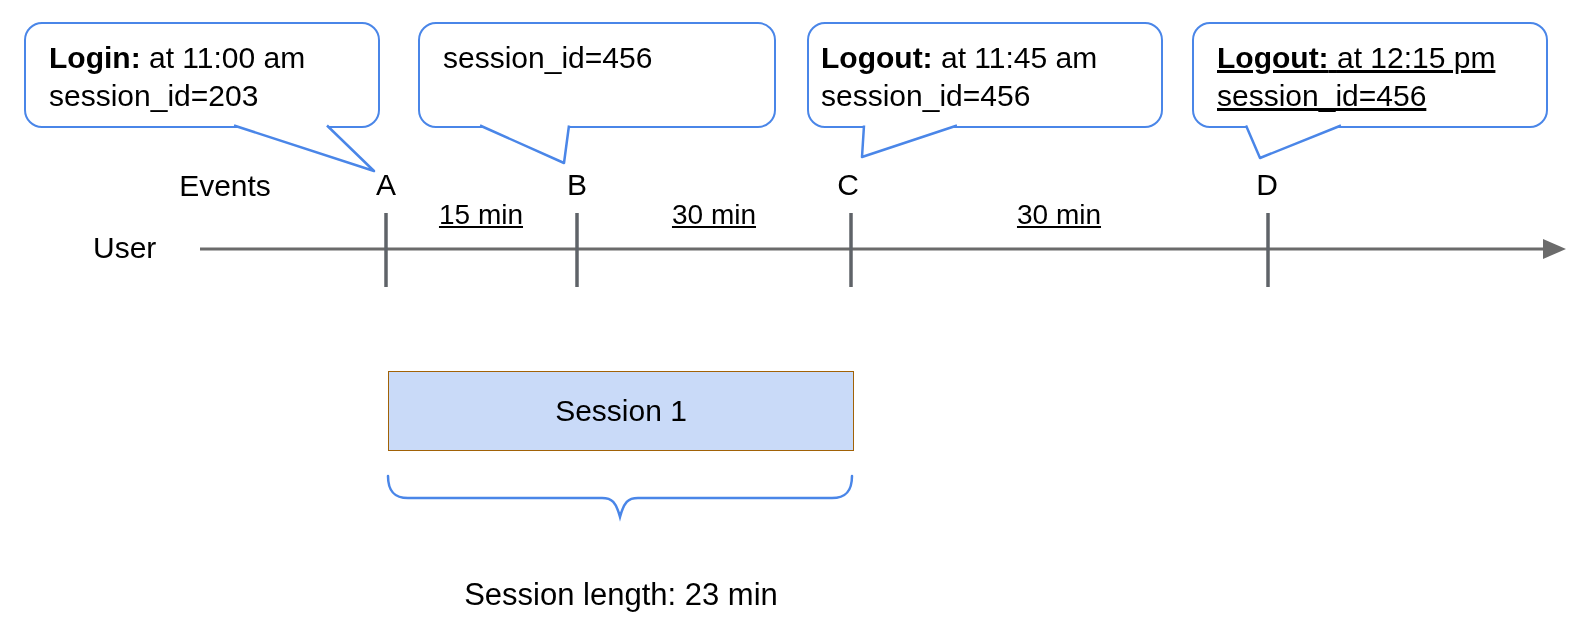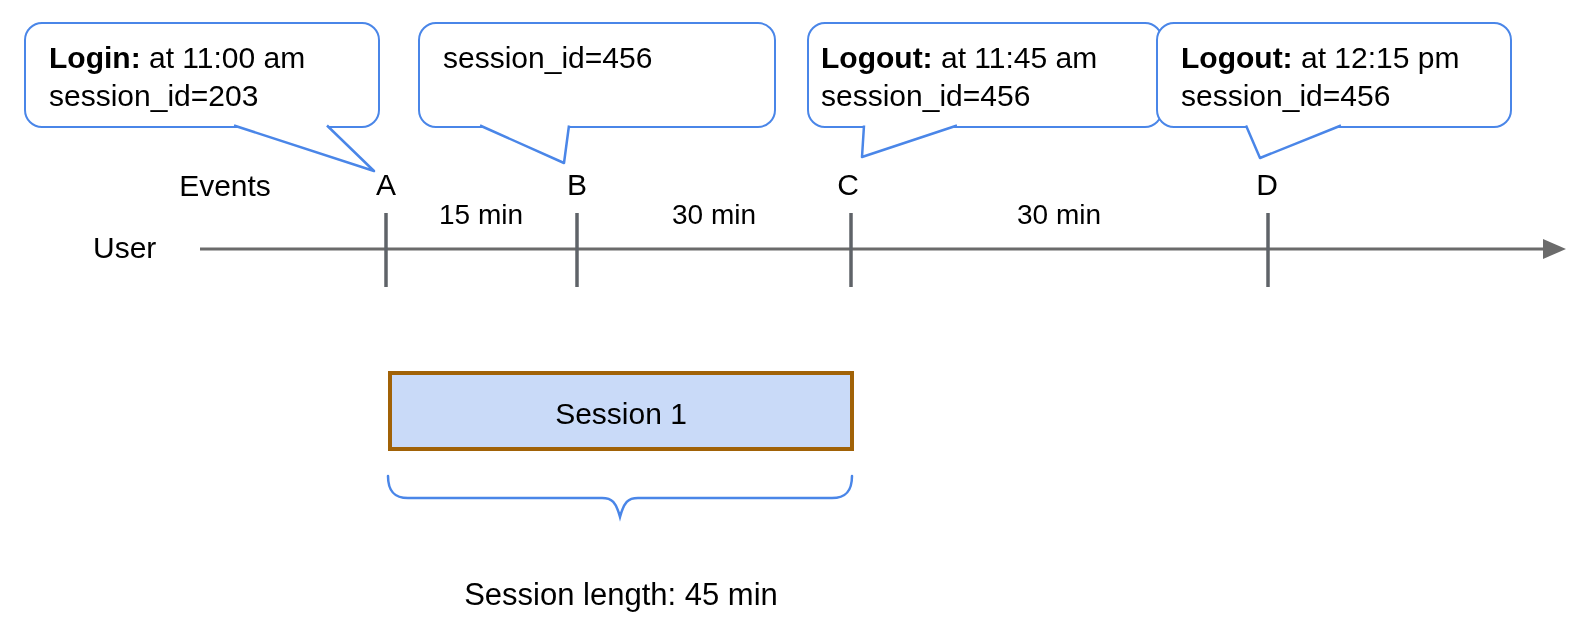--- a/index.html
+++ b/index.html
@@ -23,51 +23,51 @@
     background: #ffffff;
     padding: 15px 8px 0 23px;
     font-size: 30px;
     line-height: 38px;
     white-space: nowrap;
   }
   .callout .evt { font-weight: bold; }
   #callout-0 { left: 24px;   width: 356px; }
   #callout-1 { left: 418px;  width: 358px; }
   #callout-2 { left: 807px;  width: 356px; padding-left: 12px; }
-  #callout-3 { left: 1156px; width: 356px; }
+  #callout-3 { left: 1192px; width: 356px; text-decoration: underline; }
 
   
   #overlay {
     position: absolute;
     left: 0; top: 0;
     width: 1574px; height: 630px;
     pointer-events: none;
   }
 
   
   .lbl { position: absolute; white-space: nowrap; }
   #events-label { left: 170px; top: 169px; width: 110px; font-size: 30px; text-align: center; }
   #user-label   { left: 93px;  top: 231px; font-size: 30px; }
   .marker-label { top: 168px; width: 60px; font-size: 30px; text-align: center; }
   #marker-a { left: 356px; }
   #marker-b { left: 547px; }
   #marker-c { left: 818px; }
   #marker-d { left: 1237px; }
-  .interval-label { top: 199px; width: 120px; font-size: 28px; text-align: center; }
+  .interval-label { top: 199px; width: 120px; font-size: 28px; text-align: center; text-decoration: underline; }
   #interval-0 { left: 421px; }
   #interval-1 { left: 654px; }
   #interval-2 { left: 999px; }
 
   
   #session-box {
     position: absolute;
     left: 388px; top: 371px;
     width: 466px; height: 80px;
     background: #c9daf8;
-    border: 4px solid #a16207;
+    border: 1px solid #a16207;
     box-sizing: border-box;
     text-align: center;
     line-height: 78px;
     font-size: 30px;
   }
   #session-length-label {
     left: 388px; top: 577px;
     width: 466px;
     font-size: 31px;
     text-align: center;
@@ -100,21 +100,21 @@
   <div class="lbl marker-label" id="marker-a">A</div>
   <div class="lbl marker-label" id="marker-b">B</div>
   <div class="lbl marker-label" id="marker-c">C</div>
   <div class="lbl marker-label" id="marker-d">D</div>
 
   <div class="lbl interval-label" id="interval-0">15 min</div>
   <div class="lbl interval-label" id="interval-1">30 min</div>
   <div class="lbl interval-label" id="interval-2">30 min</div>
 
   <div id="session-box">Session 1</div>
-  <div class="lbl" id="session-length-label">Session length: 45 min</div>
+  <div class="lbl" id="session-length-label">Session length: 23 min</div>
 
   <svg id="overlay" viewBox="0 0 1574 630" xmlns="http://www.w3.org/2000/svg">
 
     <path d="M 234,125.5 L 374,171 L 327,125.5" fill="#ffffff" stroke="#4a86e8" stroke-width="2.5" stroke-linejoin="round"></path>
     <path d="M 480,125.5 L 564,163 L 569,125.5" fill="#ffffff" stroke="#4a86e8" stroke-width="2.5" stroke-linejoin="round"></path>
     <path d="M 864,125.5 L 862,157 L 957,125.5" fill="#ffffff" stroke="#4a86e8" stroke-width="2.5" stroke-linejoin="round"></path>
     <path d="M 1246,125.5 L 1260,158 L 1341,125.5" fill="#ffffff" stroke="#4a86e8" stroke-width="2.5" stroke-linejoin="round"></path>
 
     <line x1="200" y1="249" x2="1546" y2="249" stroke="#6b6b6b" stroke-width="3"></line>
     <polygon points="1543,239 1566,249 1543,259" fill="#6b6b6b"></polygon>

